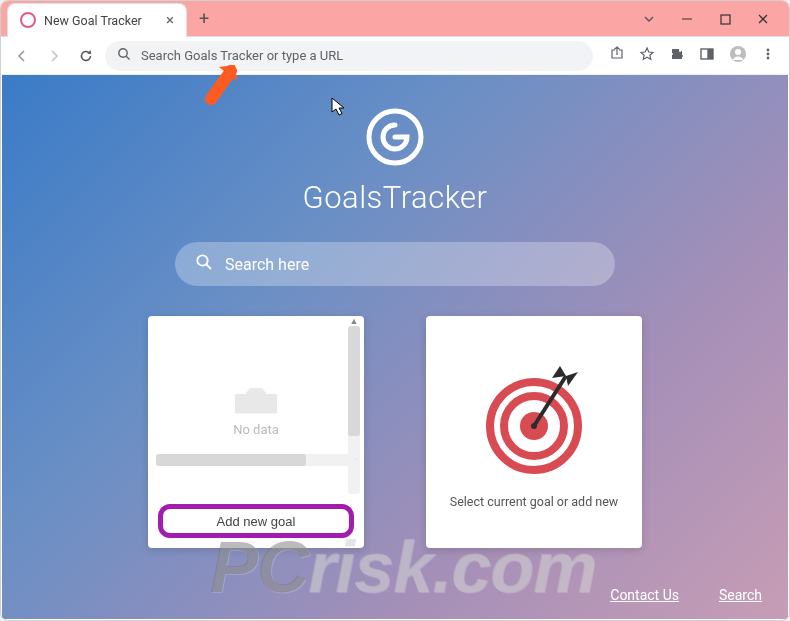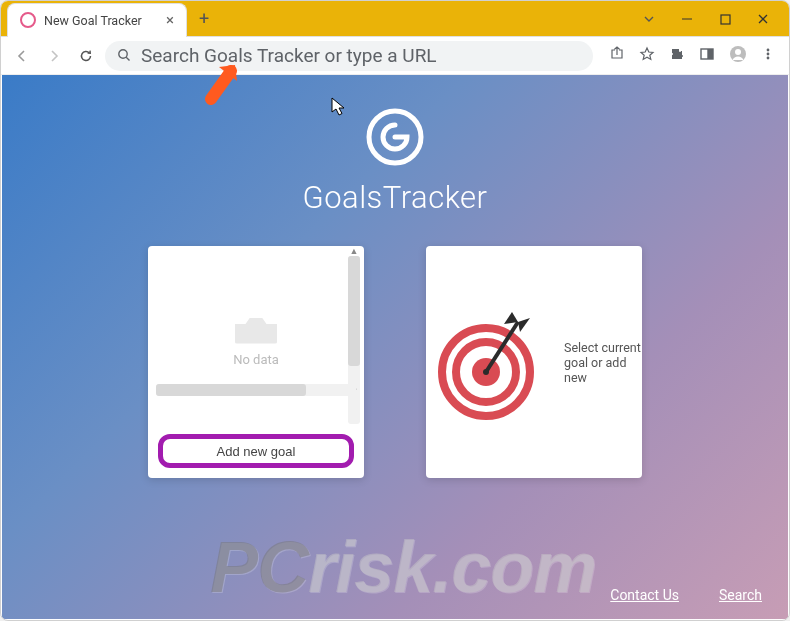--- a/index.html
+++ b/index.html
@@ -6,21 +6,21 @@
     body {
       width: 790px; height: 621px;
       font-family: -apple-system, BlinkMacSystemFont, "Segoe UI", Roboto, sans-serif;
       background: #f0f0f0; overflow: hidden; position: relative;
     }
     .window {
       width: 790px; height: 621px; background: #fff;
       border: 1px solid #d0d0d0; border-radius: 8px; overflow: hidden; position: relative;
     }
     .titlebar {
-      height: 36px; background: #eab308; display: flex; align-items: center;
+      height: 36px; background: #fca5a5; display: flex; align-items: center;
       border-bottom: 1px solid #e0e0e0; position: relative;
     }
     .tab {
       display: flex; align-items: center; gap: 8px; padding: 0 12px;
       height: 34px; background: #fff; border-radius: 8px 8px 0 0;
       margin-left: 6px; margin-top: 2px; border: 1px solid #e0e0e0; border-bottom: none;
       min-width: 180px; font-size: 12.5px; color: #444;
     }
     .tab-favicon {
       width: 16px; height: 16px; border-radius: 50%; border: 2px solid #e55a8a;
@@ -36,21 +36,21 @@
     .win-btn { width: 20px; height: 20px; display: flex; align-items: center; justify-content: center; color: #444; cursor: pointer; }
     .addrbar {
       height: 38px; background: #fff; display: flex; align-items: center;
       padding: 0 8px; gap: 6px; border-bottom: 1px solid #eee;
     }
     .nav-btn { width: 26px; height: 26px; display: flex; align-items: center; justify-content: center; color: #888; border-radius: 50%; }
     .nav-enabled { color: #444; cursor: pointer; }
     .omnibox {
       flex: 1; height: 30px; background: #f1f3f4; border-radius: 15px;
       display: flex; align-items: center; padding: 0 12px; gap: 10px;
-      color: #5f6368; font-size: 19px;
+      color: #5f6368; font-size: 13px;
     }
     .omni-icon { color: #5f6368; }
     .addr-actions { display: flex; align-items: center; gap: 14px; padding: 0 6px 0 10px; color: #5f6368; }
     .content {
       position: absolute; left: 1px; right: 1px; top: 74px; bottom: 1px;
       background: linear-gradient(135deg, #3a7bc7 0%, #6a8fc5 35%, #a48fb8 70%, #c79db5 100%);
       overflow: hidden;
     }
     .logo-wrap { text-align: center; padding-top: 28px; color: #fff; }
     .logo-g {
@@ -80,21 +80,21 @@
     .scroll-arrow-v-top, .scroll-arrow-v-bot { position:absolute; right:4px; width:12px; height:10px; font-size:9px; color:#888; text-align:center; }
     .scroll-arrow-v-top{ top:0px;} .scroll-arrow-v-bot{ bottom:38px;}
     .scroll-track-h { position: absolute; left: 8px; right: 8px; bottom: 38px; height: 12px; background: #f1f1f1; border-radius: 3px; }
     .scroll-thumb-h { position: absolute; left: 8px; bottom: 38px; height: 12px; width: 150px; background: #d8d8d8; border-radius: 3px; }
     .empty-icon { width: 42px; height: 30px; background: #e8e8e8; clip-path: polygon(0 35%, 25% 35%, 35% 15%, 65% 15%, 75% 35%, 100% 35%, 100% 100%, 0 100%); border-radius: 2px; }
     .add-btn {
       height: 34px; margin: 0 10px 10px; border: 5px solid #a21caf; background: #fff;
       font-size: 13px; color: #444; cursor: pointer; border-radius: 12px;
     }
     .card-right-body {
-      flex: 1; display: flex; flex-direction: row; align-items: center; justify-content: center;
+      flex: 1; display: flex; flex-direction: column; align-items: center; justify-content: center;
       gap: 18px; font-size: 12.5px; color: #555;
     }
     .target-svg { width: 120px; height: 120px; }
     .footer-links {
       position: absolute; right: 26px; bottom: 16px; display: flex; gap: 40px;
       color: #fff; font-size: 14px; text-decoration: underline;
     }
     .footer-links span { cursor: pointer; }
     .annotation-arrow { position: absolute; left: 200px; top: 58px; z-index: 50; }
     .cursor { position: absolute; left: 330px; top: 96px; z-index: 60; }
@@ -213,20 +213,31 @@
     <div class="logo-wrap">
       <div class="logo-g">
         <svg width="68" height="68" viewBox="0 0 68 68">
           <circle cx="34" cy="34" r="26" stroke="#fff" stroke-width="5" fill="none"></circle>
           <path d="M34 22 a12 12 0 1 0 12 12 h-12" stroke="#fff" stroke-width="5" fill="none" stroke-linecap="round"></path>
         </svg>
       </div>
       <div class="logo-text">GoalsTracker</div>
     </div>
 
+    <div class="search-wrap">
+      <div class="search-box">
+        <span>
+          <svg width="18" height="18" viewBox="0 0 18 18">
+              <circle cx="7.5" cy="7.5" r="5.2" stroke="#fff" stroke-width="1.8" fill="none"></circle>
+              <line x1="11.5" y1="11.5" x2="16" y2="16" stroke="#fff" stroke-width="1.8"></line>
+            </svg>
+        </span>
+        <span>Search here</span>
+      </div>
+    </div>
 
     <div class="cards">
       <div class="card">
         <div class="card-left-body">
           <span class="scroll-arrow-v-top">▲</span>
           <div class="scroll-track-v"></div>
           <div class="scroll-thumb-v"></div>
           <span class="scroll-arrow-v-bot">▼</span>
           <div class="empty-icon"></div>
           <span>No data</span>

